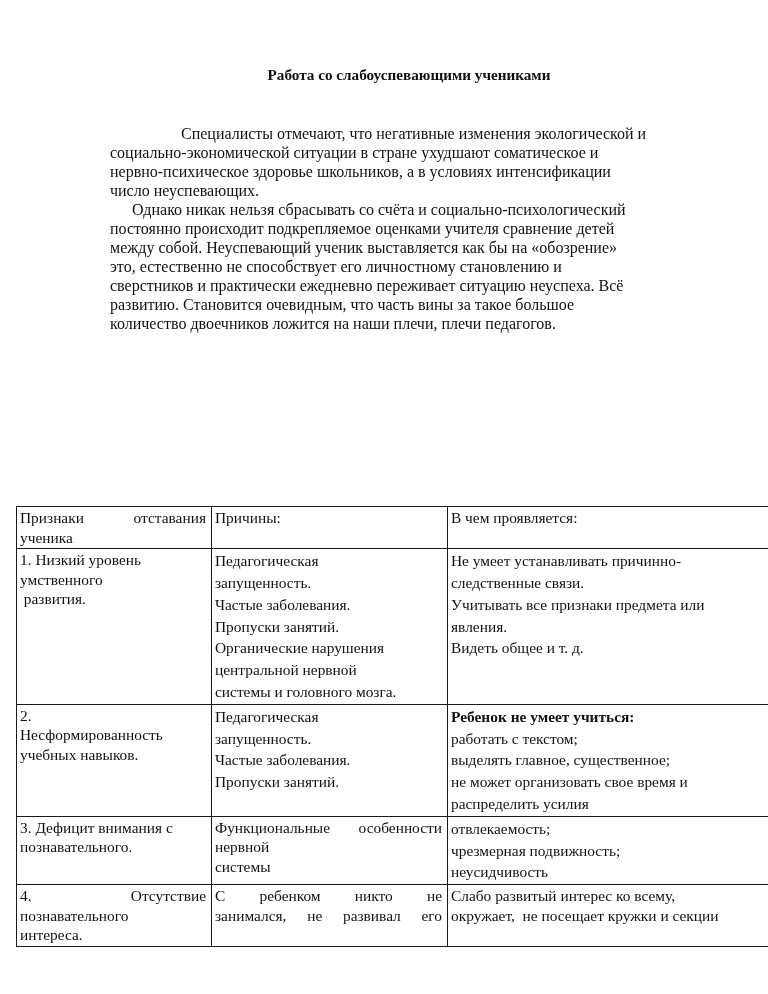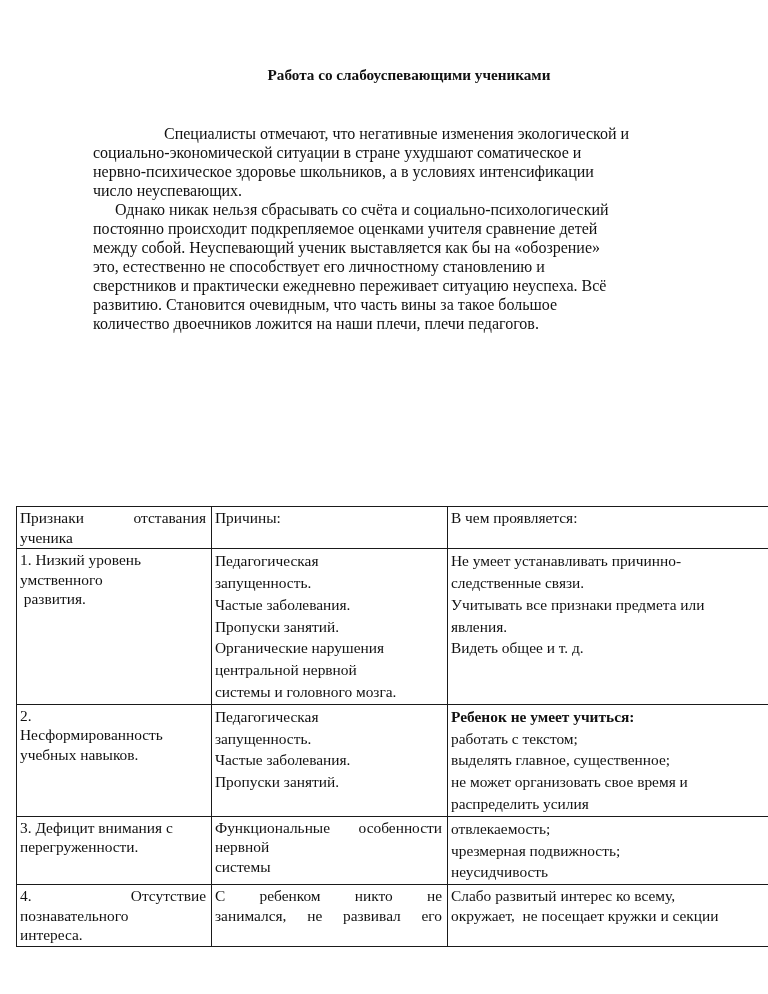--- a/index.html
+++ b/index.html
@@ -21,21 +21,21 @@
       left: 0;
       width: 818px;
       text-align: center;
       font-weight: bold;
       font-size: 15.2px;
       line-height: 19px;
       margin: 0;
     }
     .body-text {
       position: absolute;
-      left: 93px;
+      left: 110px;
       top: 124px;
       width: 620px;
       font-size: 16px;
       line-height: 19px;
     }
     .body-text p {
       margin: 0;
     }
     .body-text p.first {
       text-indent: 71px;
@@ -152,21 +152,21 @@
         <span class="line">работать с текстом;</span>
         <span class="line">выделять главное, существенное;</span>
         <span class="line">не может организовать свое время и</span>
         <span class="line">распределить усилия</span>
       </td>
     </tr>
 
     <tr class="r3">
       <td>
         <span class="c1line">3. Дефицит внимания с</span>
-        <span class="c1line">перегруженности.</span>
+        <span class="c1line">познавательного.</span>
       </td>
       <td>
         <span class="line justify" style="word-spacing:0">Функциональные особенности нервной</span>
         <span class="line">системы</span>
       </td>
       <td class="spaced">
         <span class="line">отвлекаемость;</span>
         <span class="line">чрезмерная подвижность;</span>
         <span class="line">неусидчивость</span>
       </td>

